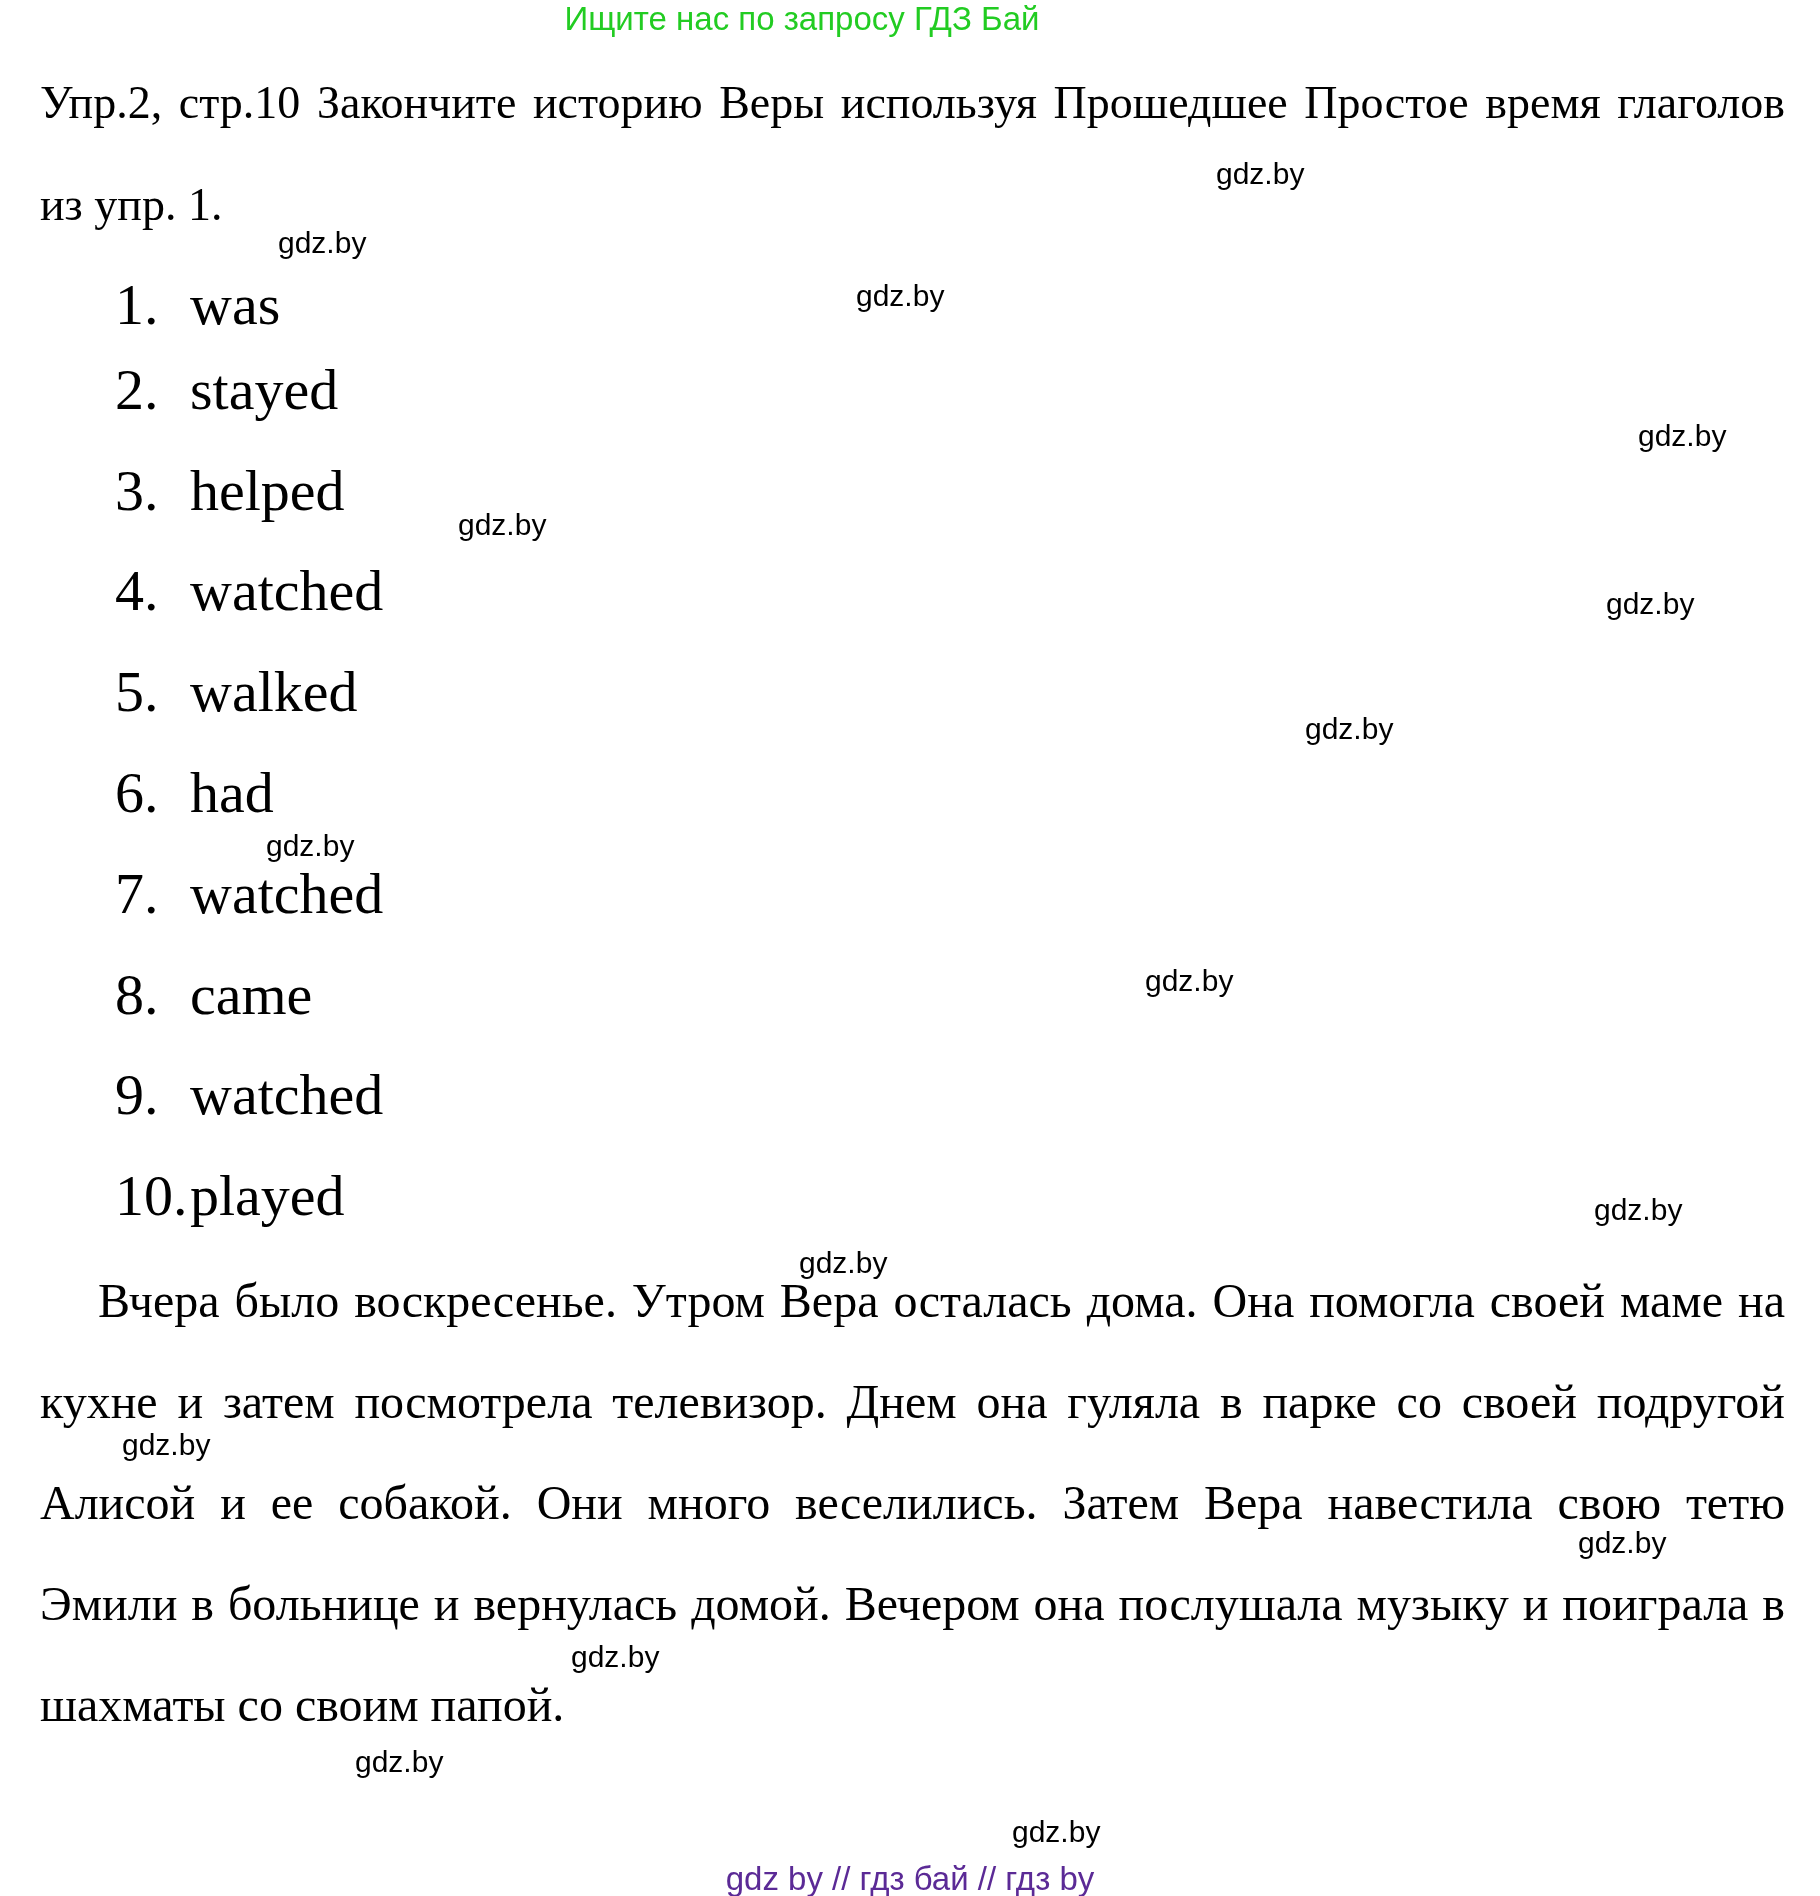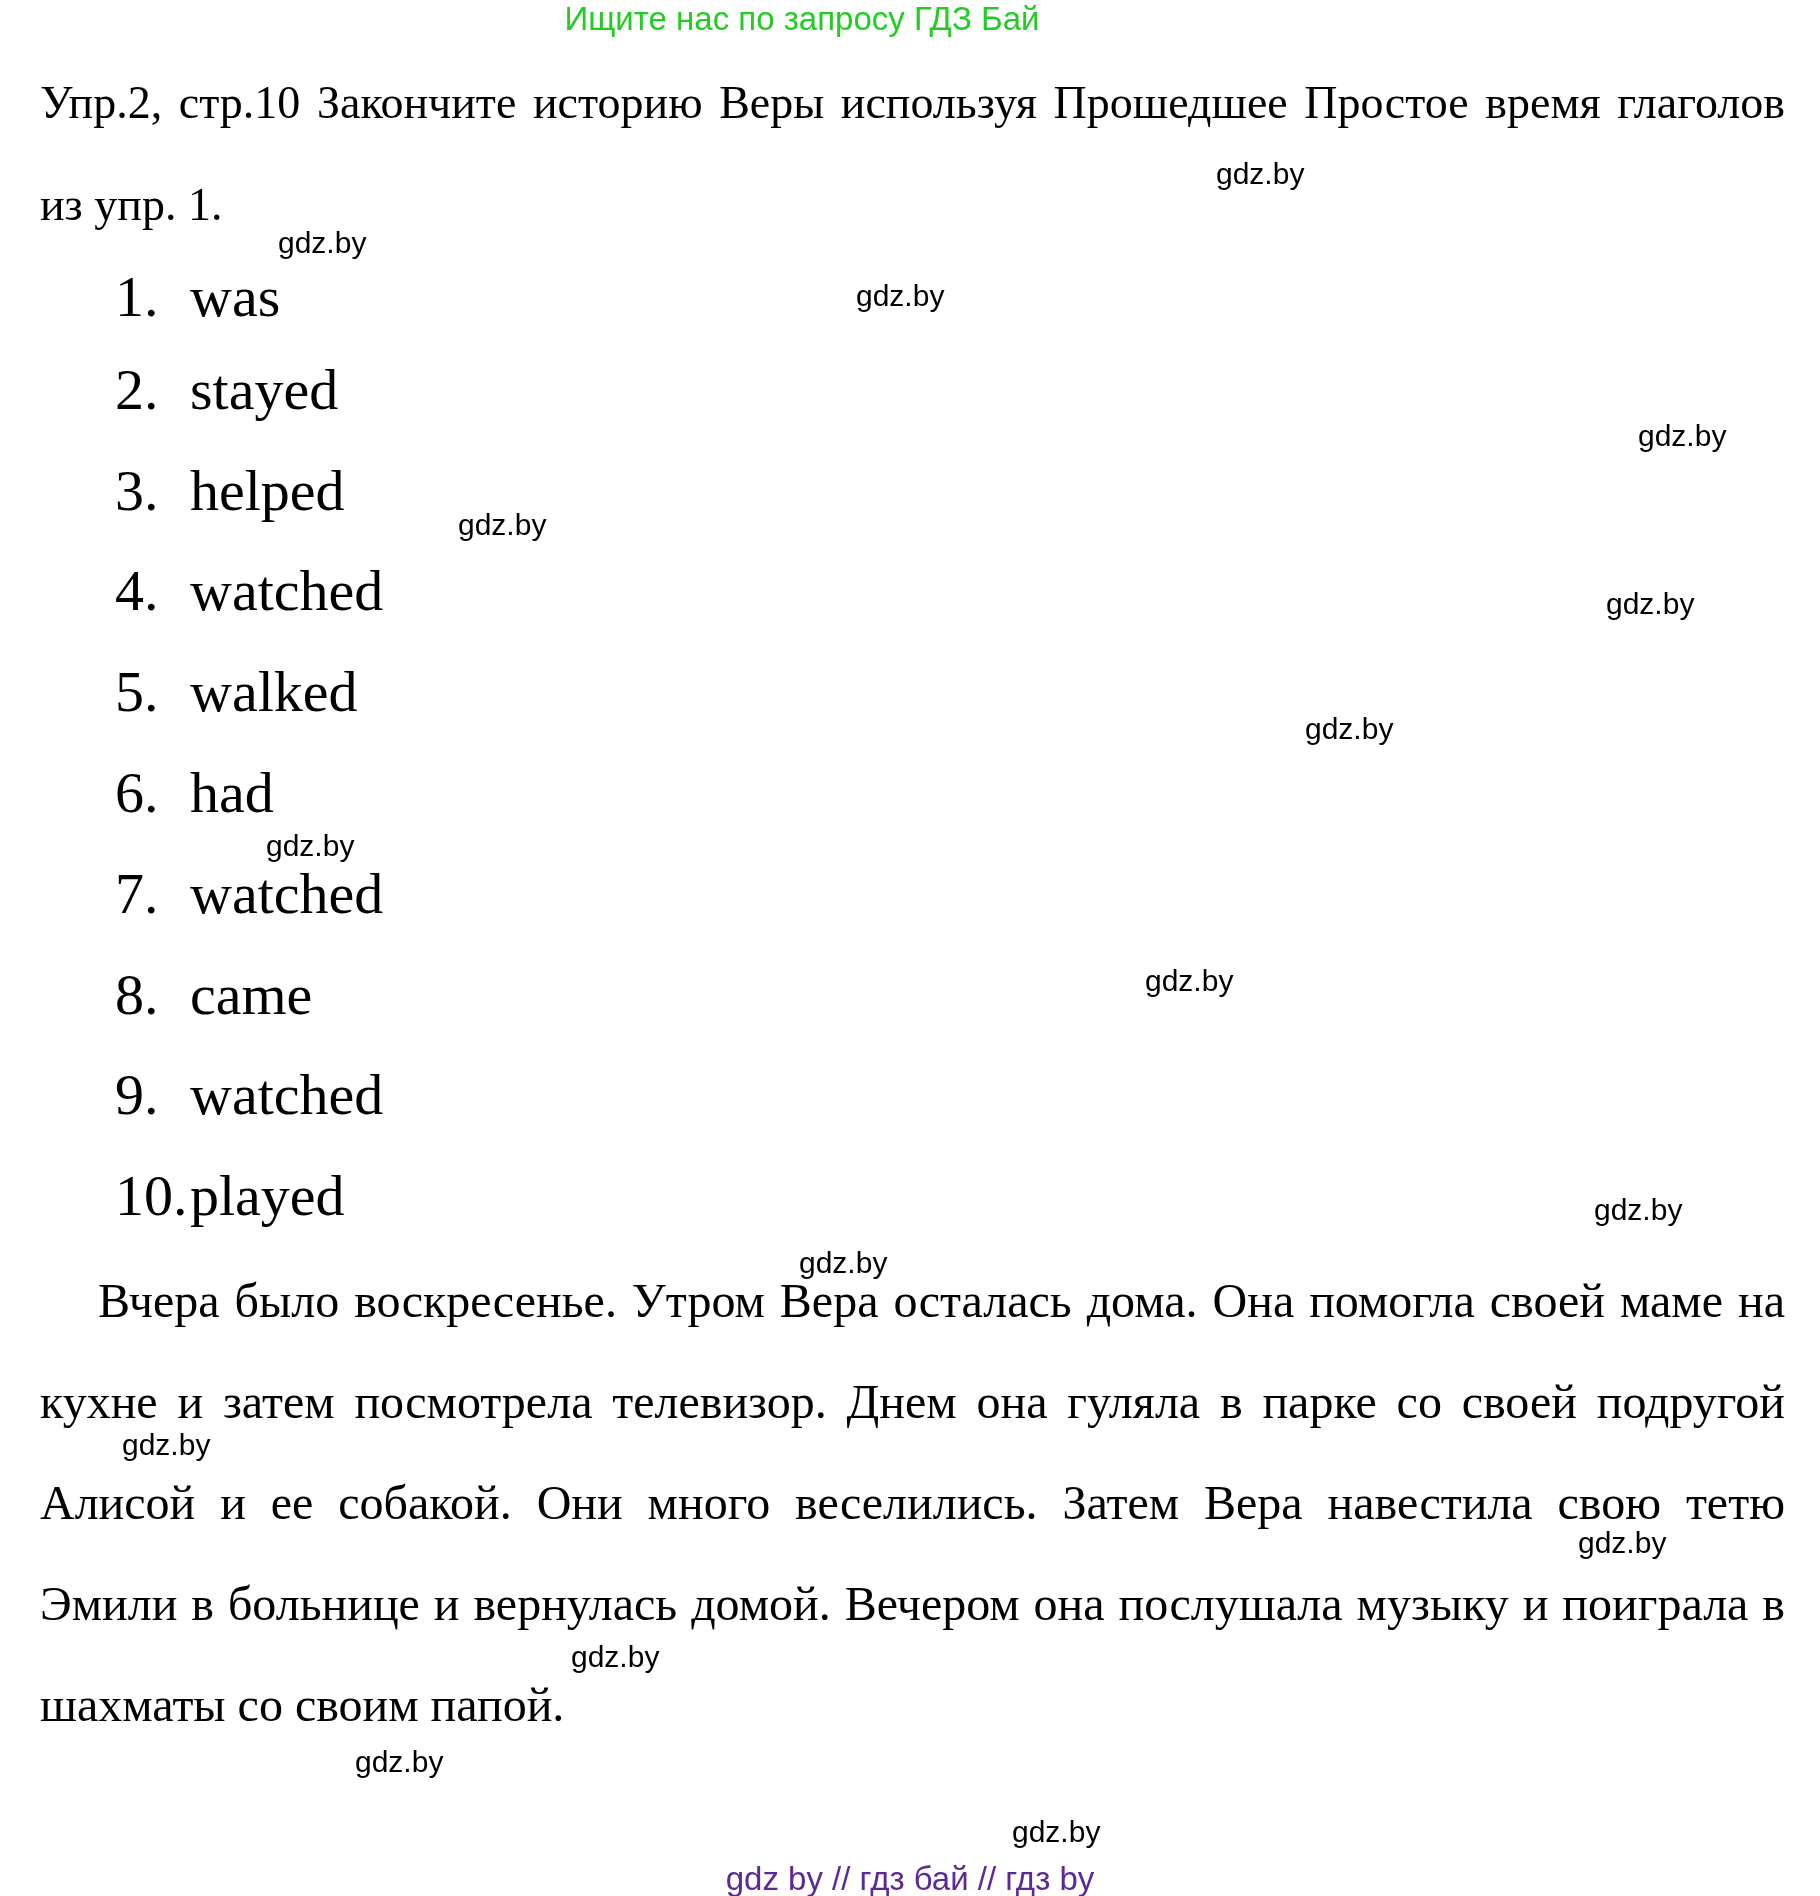--- a/index.html
+++ b/index.html
@@ -15,21 +15,21 @@
   .footer { position:absolute; left:0; width:1820px; top:1860px; text-align:center; font-family:"Liberation Sans", sans-serif; font-size:33px; color:#5b2a96; }
 </style>
 </head>
 <body>
 
 <div class="top-banner">Ищите нас по запросу ГДЗ Бай</div>
 
 <div class="title serif">Упр.2, стр.10 Закончите историю Веры используя Прошедшее Простое время глаголов из упр. 1.</div>
 
 <div class="list serif">
-  <div class="list-item" style="top:8px"><span class="num">1.</span><span>was</span></div>
+  <div class="list-item" style="top:16px"><span class="num">1.</span><span>was</span></div>
   <div class="list-item" style="top:101px"><span class="num">2.</span><span>stayed</span></div>
   <div class="list-item" style="top:202px"><span class="num">3.</span><span>helped</span></div>
   <div class="list-item" style="top:302px"><span class="num">4.</span><span>watched</span></div>
   <div class="list-item" style="top:403px"><span class="num">5.</span><span>walked</span></div>
   <div class="list-item" style="top:504px"><span class="num">6.</span><span>had</span></div>
   <div class="list-item" style="top:605px"><span class="num">7.</span><span>watched</span></div>
   <div class="list-item" style="top:706px"><span class="num">8.</span><span>came</span></div>
   <div class="list-item" style="top:806px"><span class="num">9.</span><span>watched</span></div>
   <div class="list-item" style="top:907px"><span class="num">10.</span><span>played</span></div>
 </div>

